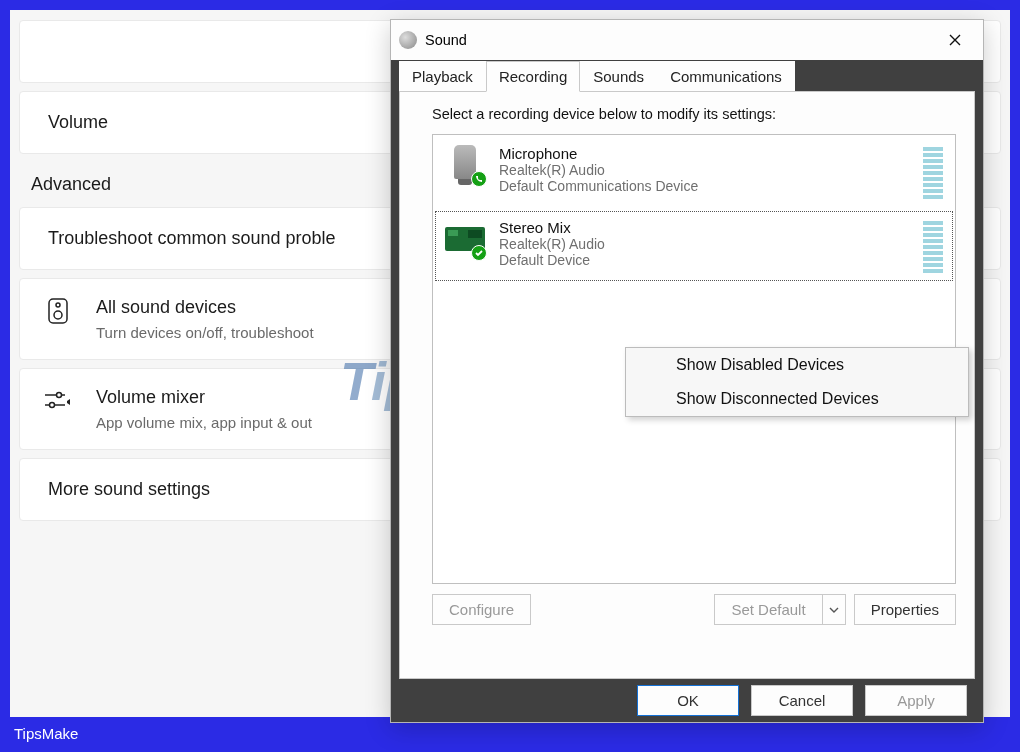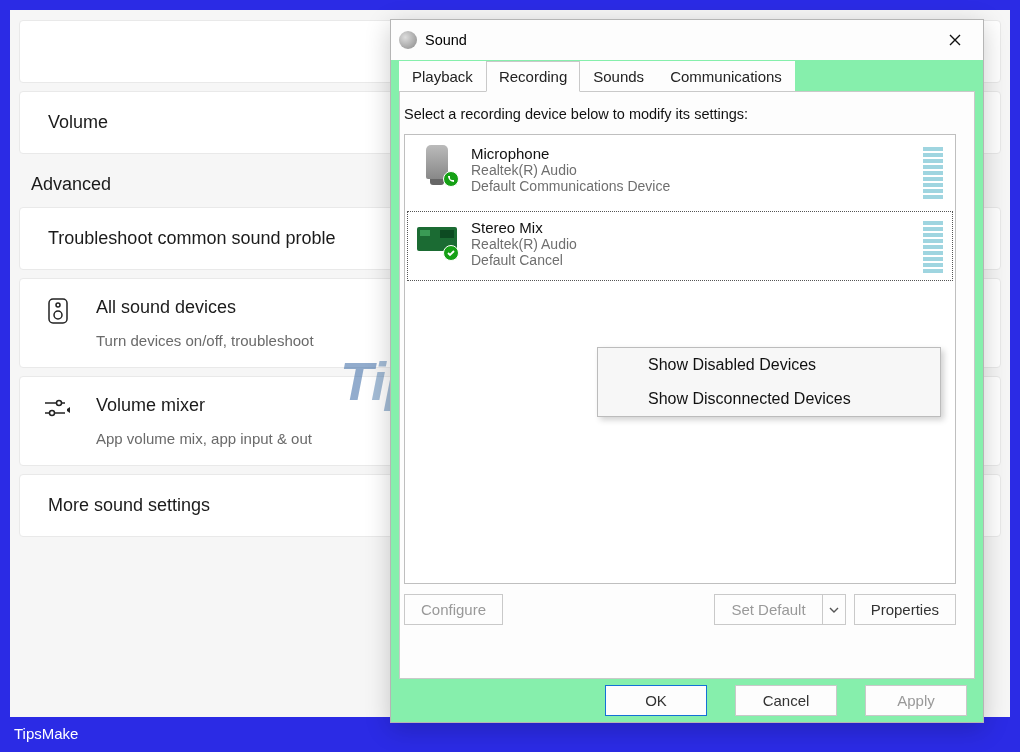--- a/index.html
+++ b/index.html
@@ -5,38 +5,38 @@
 * { box-sizing: border-box; margin: 0; padding: 0; font-family: "Segoe UI", Arial, sans-serif; }
 body { width: 1020px; height: 752px; background: #2b2be5; position: relative; overflow: hidden; }
 .page-frame { position: absolute; top: 10px; left: 10px; right: 10px; bottom: 35px; background: #fff; }
 .settings-bg { position: absolute; inset: 0; background: #f6f6f6; padding: 10px 9px; }
 .card { background: #fff; border: 1px solid #e9e9e9; border-radius: 4px; margin-bottom: 8px; padding: 20px 28px; font-size: 18px; color: #1b1b1b; }
 .card.title-center { text-align: center; }
 .section-label { font-size: 18px; color: #1b1b1b; margin: 20px 0 12px 12px; }
 .card.row { display: flex; align-items: flex-start; gap: 24px; padding: 18px 24px; }
 .row-icon { width: 28px; height: 28px; flex-shrink: 0; display: flex; align-items: center; justify-content: center; color: #333; }
 .row-text .primary { font-size: 18px; color: #1b1b1b; }
-.row-text .secondary { font-size: 15px; color: #6a6a6a; margin-top: 14px; }
+.row-text .secondary { font-size: 15px; color: #6a6a6a; margin-top: 6px; }
 .watermark { position: absolute; top: 340px; left: 330px; font-size: 54px; font-weight: 700; font-style: italic; color: #5b86b5; opacity: 0.55; pointer-events: none; letter-spacing: -1px; }
 .watermark .t { color: #3a6aa5; }
 .watermark .com { font-size: 14px; font-style: normal; color: #999; letter-spacing: 0; }
 .footer { position: absolute; left: 14px; bottom: 10px; color: #fff; font-weight: 400; font-size: 15px; }
 
 
-.dialog { position: absolute; top: 9px; left: 380px; width: 594px; height: 704px; background: #86efac; border: 1px solid #b5b5b5; box-shadow: 0 6px 24px rgba(0,0,0,.2); display: flex; flex-direction: column; }
+.dialog { position: absolute; top: 9px; left: 380px; width: 594px; height: 704px; background: #404040; border: 1px solid #b5b5b5; box-shadow: 0 6px 24px rgba(0,0,0,.2); display: flex; flex-direction: column; }
 .titlebar { display: flex; align-items: center; padding: 6px 8px; background: #fdfdfd; }
 .titlebar .tb-icon { width: 18px; height: 18px; margin-right: 8px; border-radius: 50%; background: radial-gradient(circle at 35% 35%, #ddd, #888); }
 .titlebar .tb-title { font-size: 14.5px; color: #000; flex: 1; }
 .titlebar .tb-close { width: 40px; height: 28px; display: flex; align-items: center; justify-content: center; font-size: 16px; color: #111; cursor: pointer; }
 
 .tabs { display: flex; padding: 0 8px; gap: 0; }
 .tab { padding: 6px 12px; font-size: 15px; color: #222; border: 1px solid transparent; cursor: pointer; position: relative; top: 1px; background: #fdfdfd; }
 .tab.active { border: 1px solid #c9c9c9; border-bottom: 1px solid #fdfdfd; z-index: 2; }
 
-.tab-body { margin: 0 8px 0 8px; border: 1px solid #c9c9c9; background: #fdfdfd; padding: 14px 18px 10px 4px; flex: 1; display: flex; flex-direction: column; position: relative; }
+.tab-body { margin: 0 8px 0 8px; border: 1px solid #c9c9c9; background: #fdfdfd; padding: 14px 18px 10px 32px; flex: 1; display: flex; flex-direction: column; position: relative; }
 .instr { font-size: 14.5px; color: #111; margin-bottom: 12px; }
 .device-list { border: 1px solid #bfbfbf; background: #fff; height: 450px; position: relative; }
 .device { display: flex; align-items: flex-start; padding: 10px 12px; gap: 14px; }
 .device.selected { outline: 1px dotted #555; outline-offset: -3px; }
 .dev-icon { width: 40px; height: 40px; position: relative; flex-shrink: 0; }
 .dev-icon .badge { position: absolute; right: -2px; bottom: -2px; width: 16px; height: 16px; border-radius: 50%; background: #15a015; border: 1.5px solid #fff; display:flex;align-items:center;justify-content:center; }
 .dev-icon .badge.phone { background: #15a015; }
 .dev-icon .badge svg { width:10px; height:10px; }
 .dev-text { flex: 1; }
 .dev-text .dn { font-size: 15px; color: #111; }
@@ -49,21 +49,21 @@
 .context-menu .mi { padding: 8px 50px; font-size: 16px; color: #111; cursor: pointer; }
 
 .btn-row-low { display: flex; gap: 8px; margin-top: 10px; align-items: flex-end; }
 .btn { border: 1px solid #c9c9c9; background: #fdfdfd; color: #333; padding: 6px 16px; font-size: 15px; cursor: pointer; }
 .btn.disabled { color: #999; }
 .split { display: flex; border-radius: 13px; }
 .split .btn { border-right: none; }
 .split .chev { border: 1px solid #c9c9c9; padding: 6px 6px; display:flex; align-items:center; }
 
 .dlg-buttons { display: flex; gap: 12px; justify-content: flex-end; padding: 6px 16px 6px 16px; }
-.dlg-buttons .btn { min-width: 102px; text-align: center; margin-left: 16px; }
+.dlg-buttons .btn { min-width: 102px; text-align: center; }
 .dlg-buttons .btn.primary { border: 1.5px solid #1471d6; }
 .dlg-buttons .btn.disabled { color: #999; }
 
 
 .mic-shape { width: 22px; height: 34px; margin: 0 auto; background: linear-gradient(#bbb,#888); border-radius: 5px 5px 2px 2px; position: relative; }
 .mic-shape::after { content:""; position:absolute; bottom:-6px; left:4px; width:14px; height:6px; background:#666; border-radius:0 0 3px 3px; }
 .board-shape { width: 40px; height: 24px; margin-top:8px; background: #1b6b33; border-radius: 2px; position: relative; }
 .board-shape::before { content:""; position:absolute; top:3px; left:3px; width:10px; height:6px; background:#3a9b55; }
 .board-shape::after { content:""; position:absolute; top:3px; right:3px; width:14px; height:8px; background:#0d4b22; }
 </style>
@@ -171,21 +171,21 @@
             <div class="board-shape"></div>
             <div class="badge">
               <svg viewBox="0 0 10 10">
                   <path d="M2 5 L4 7 L8 3" stroke="#fff" stroke-width="1.8" fill="none"></path>
                 </svg>
             </div>
           </div>
           <div class="dev-text">
             <div class="dn">Stereo Mix</div>
             <div class="ds">Realtek(R) Audio</div>
-            <div class="dd">Default Cancel</div>
+            <div class="dd">Default Device</div>
           </div>
           <div class="level">
             <div class="bar"></div>
               <div class="bar"></div>
               <div class="bar"></div>
               <div class="bar"></div>
               <div class="bar"></div>
               <div class="bar"></div>
               <div class="bar"></div>
               <div class="bar"></div>

